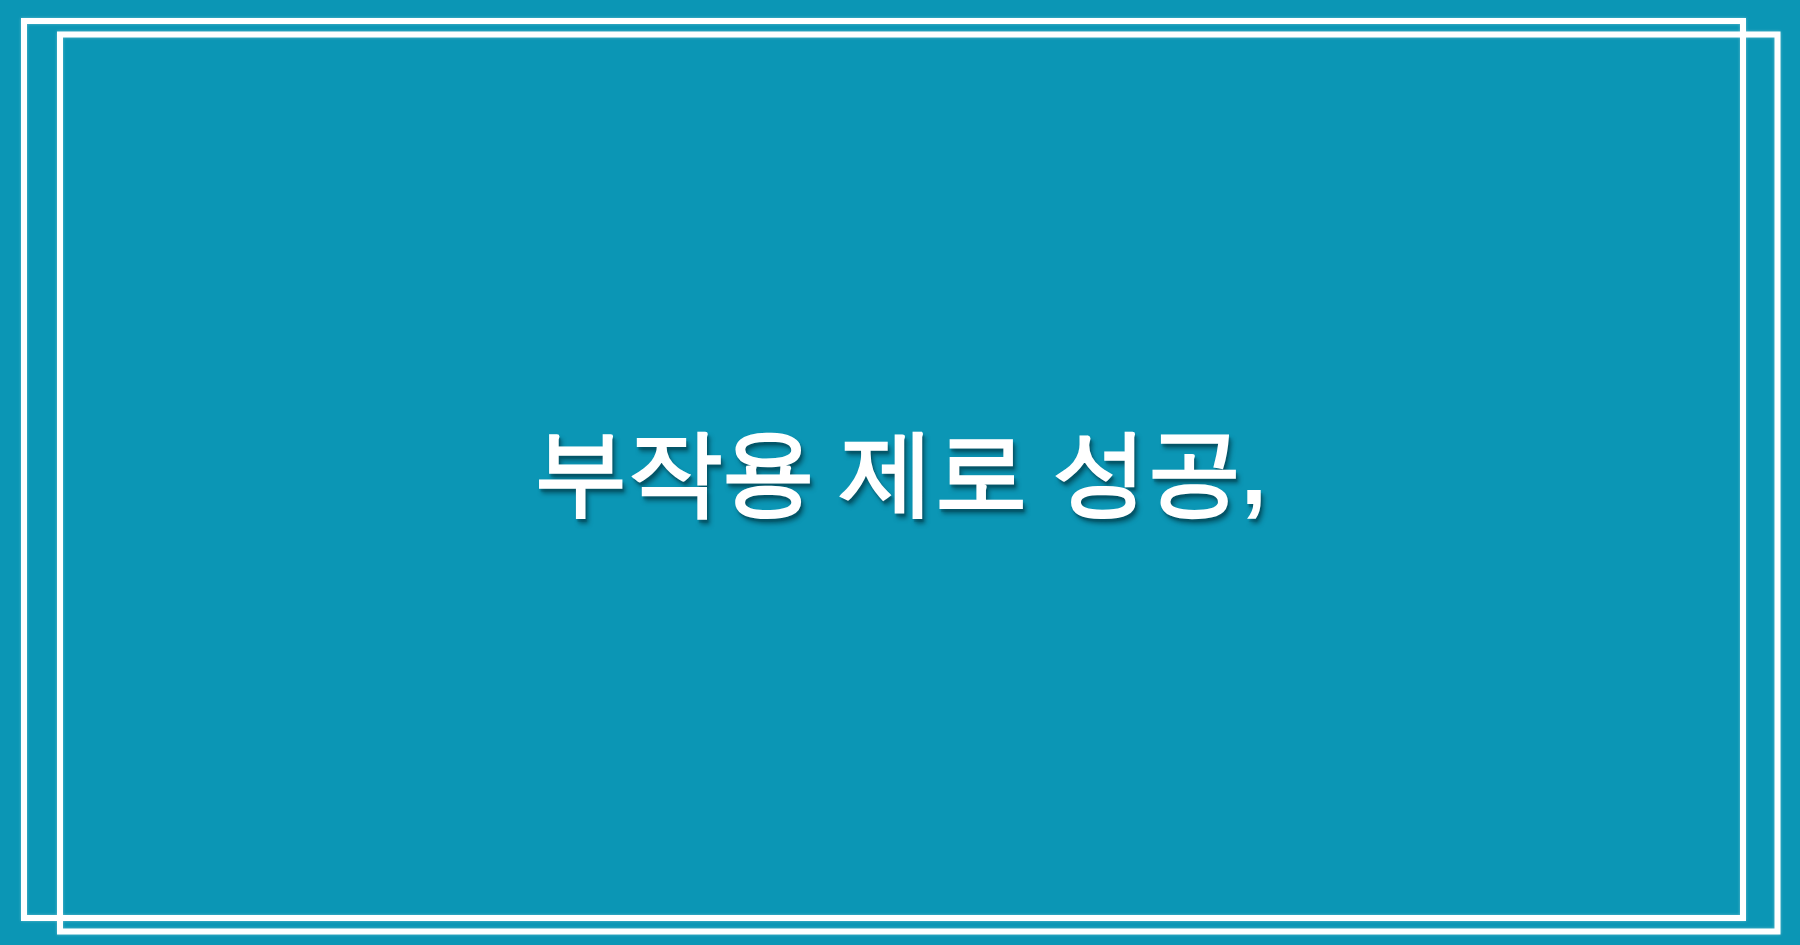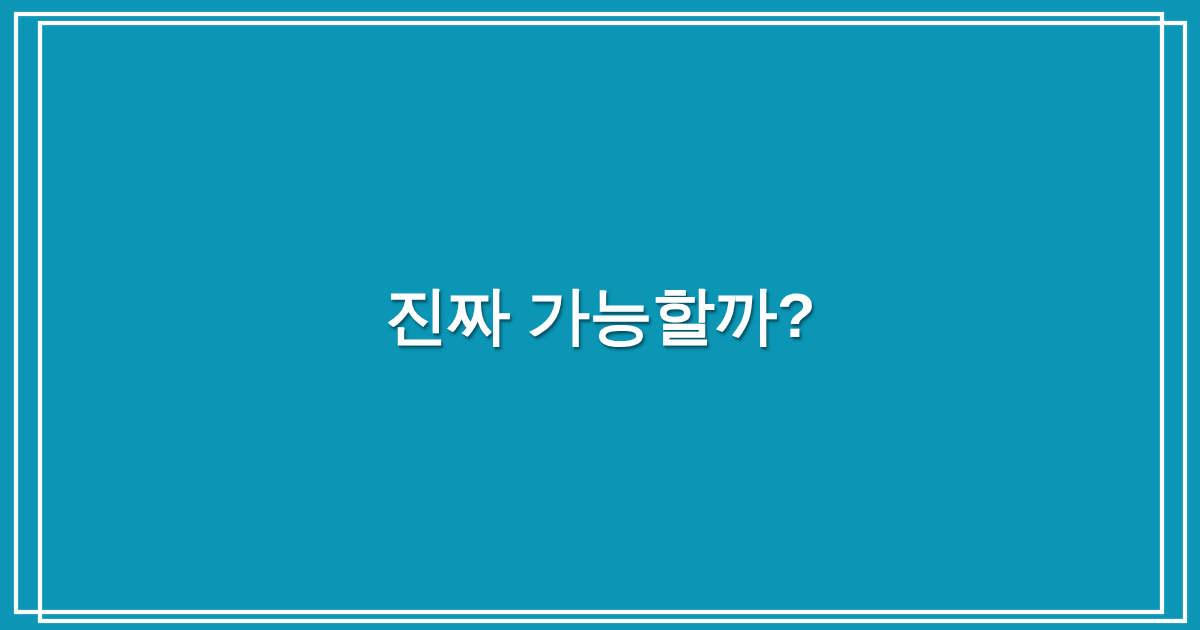--- a/index.html
+++ b/index.html
@@ -81,17 +81,17 @@
 <body>
 
 <div id="canvas" style="background: rgb(11, 150, 181);">
 
   <div class="frame frame-outer" style="left: 14px; top: 12px; width: 1150px; height: 602px; border-color: rgb(255, 255, 255); border-width: 4px;"></div>
 
   <div class="frame frame-inner" style="left: 38px; top: 21px; width: 1149px; height: 602px; border-color: rgb(255, 255, 255); border-width: 4px;"></div>
 
   <div class="headline-wrap">
     <h1 class="headline" style="color: rgb(255, 255, 255);">
-      <span class="line">진짜 가능할까?</span>
+      <span class="line">부작용 제로 성공,</span>
     </h1>
   </div>
 
 </div>
 
 </body></html>

